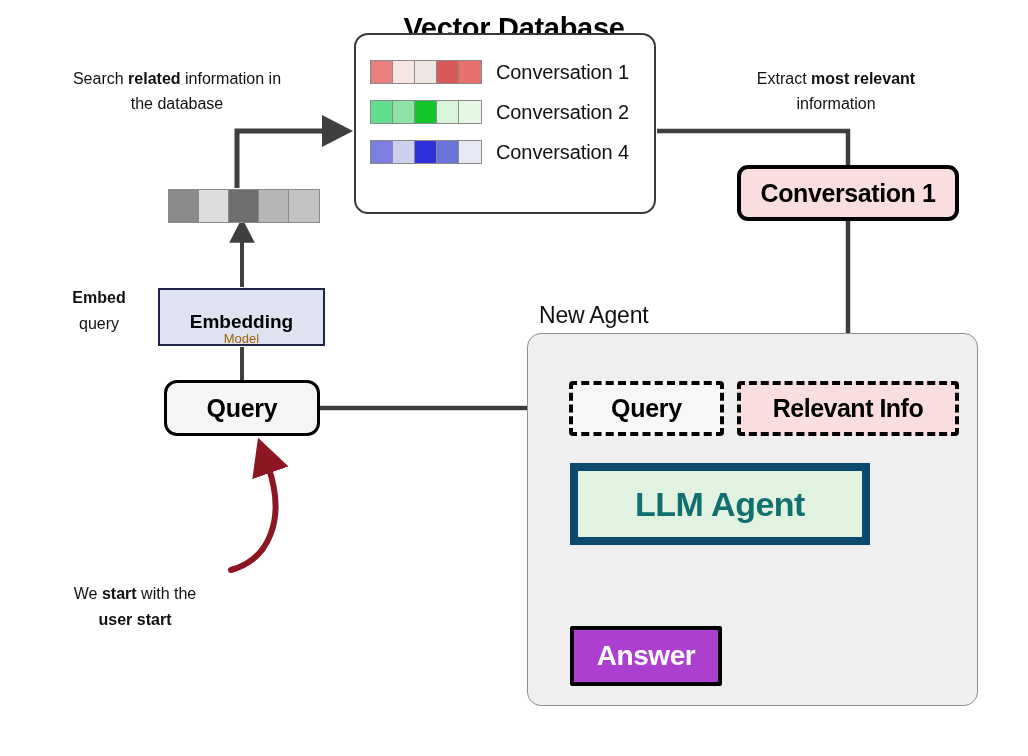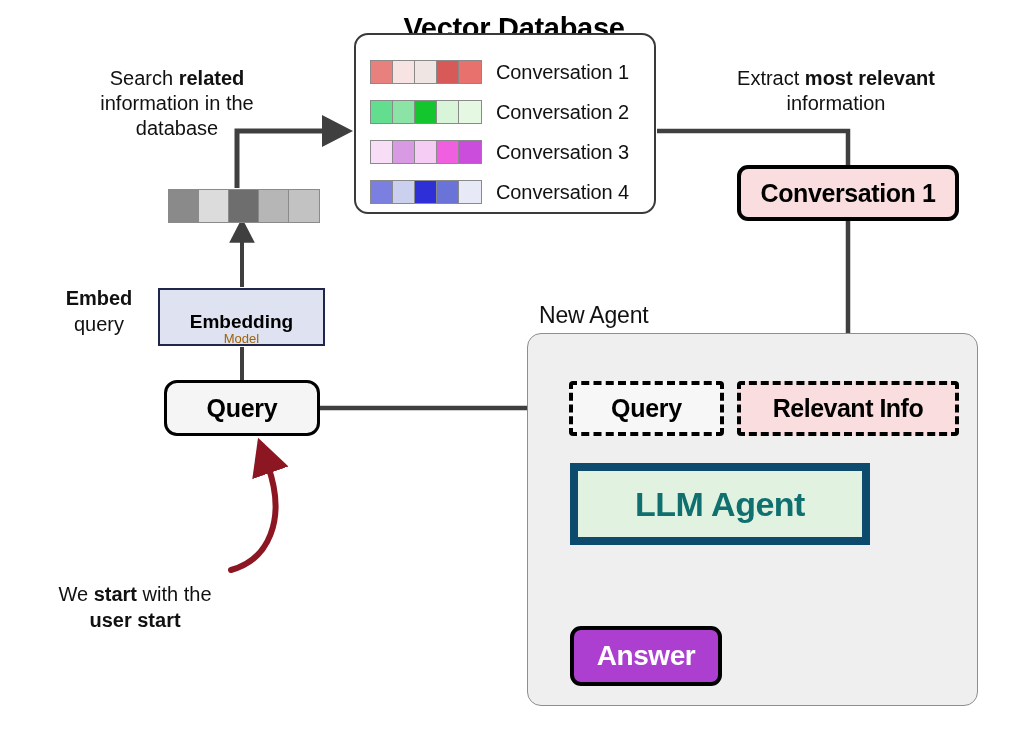--- a/index.html
+++ b/index.html
@@ -9,21 +9,21 @@
   #stage{position:relative;width:1028px;height:756px;}
 
   .abs{position:absolute;}
 
   
   .title-vdb{
     left:0;top:4px;width:1028px;text-align:center;
     font-size:29px;font-weight:bold;letter-spacing:-0.3px;margin-top:8px;
   }
   .annot{
-    font-size:20px;line-height:25px;color:#111;text-align:center;
+    font-size:16px;line-height:25px;color:#111;text-align:center;
   }
   .annot b{font-weight:bold;}
   .annot-search{left:64px;top:66px;width:226px;}
   .annot-extract{left:716px;top:66px;width:240px;}
   .annot-embed{left:44px;top:285px;width:110px;text-align:center;line-height:26px;}
   .annot-start{left:20px;top:581px;width:230px;text-align:center;line-height:26px;}
   .label-newaction{
     left:539px;top:302px;font-size:23px;color:#111;letter-spacing:-0.2px;
   }
 
@@ -90,21 +90,21 @@
     background:#fadedf;border:4px dashed #000;border-radius:4px;
     font-size:25px;font-weight:bold;letter-spacing:-0.5px;
   }
   .llm-box{
     left:570px;top:463px;width:300px;height:82px;
     background:#e2f2e1;border:8px solid #0c4a6e;
     font-size:34px;font-weight:bold;color:#10706f;letter-spacing:-0.5px;
   }
   .answer-box{
     left:570px;top:626px;width:152px;height:60px;
-    background:#ac3fd0;border:4px solid #000;border-radius:11px;
+    background:#ac3fd0;border:4px solid #000;border-radius:2px;
     font-size:28px;font-weight:bold;color:#fff;letter-spacing:-0.4px;
   }
 
   
   #wires{position:absolute;left:0;top:0;width:1028px;height:756px;pointer-events:none;}
 </style>
 </head>
 <body>
 
 <div id="stage">
@@ -156,30 +156,20 @@
       <div class="vec">
         <div class="cell" style="background:#63dd8e"></div>
         <div class="cell" style="background:#8ce3a6"></div>
         <div class="cell" style="background:#14c62e"></div>
         <div class="cell" style="background:#d8f4d9"></div>
         <div class="cell" style="background:#e4f8e2"></div>
       </div>
       <div class="conv-label">Conversation 2</div>
     </div>
 
-    <div class="vdb-row">
-      <div class="vec">
-        <div class="cell" style="background:#f8ddf6"></div>
-        <div class="cell" style="background:#d99ae4"></div>
-        <div class="cell" style="background:#f5ccf3"></div>
-        <div class="cell" style="background:#ef5fe0"></div>
-        <div class="cell" style="background:#cb4ddc"></div>
-      </div>
-      <div class="conv-label">Conversation 3</div>
-    </div>
 
     <div class="vdb-row">
       <div class="vec">
         <div class="cell" style="background:#7b7fe0"></div>
         <div class="cell" style="background:#ccd0ef"></div>
         <div class="cell" style="background:#2f2fd8"></div>
         <div class="cell" style="background:#6a73d8"></div>
         <div class="cell" style="background:#e7e9f6"></div>
       </div>
       <div class="conv-label">Conversation 4</div>

